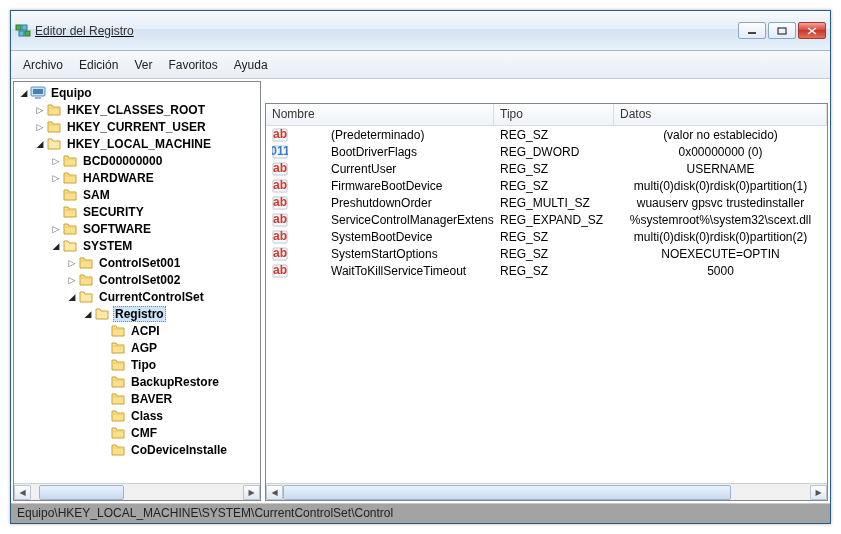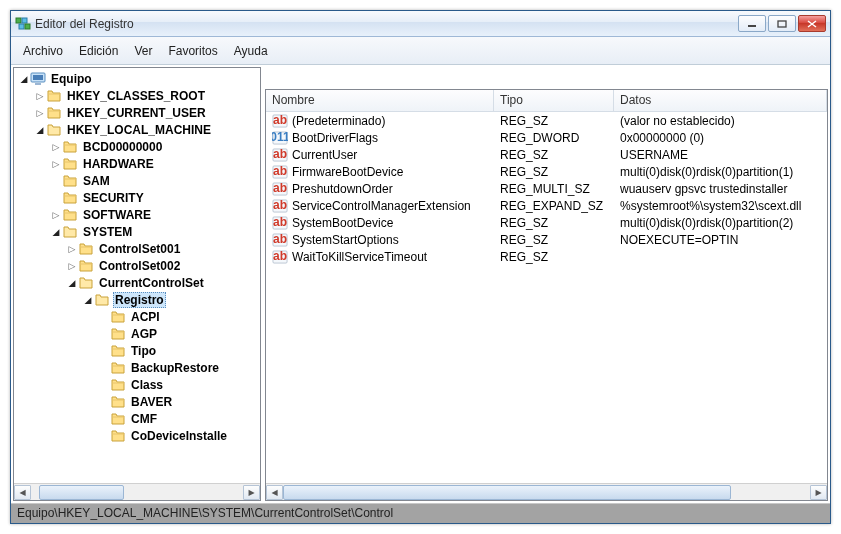--- a/index.html
+++ b/index.html
@@ -1,18 +1,18 @@
 <!DOCTYPE html>
 <html><head>
 <meta charset="utf-8">
 <style>
   * { box-sizing: border-box; font-family: "Segoe UI", Tahoma, sans-serif; font-size: 12px; }
   body { margin: 0; padding: 10px; background: #fff; }
   .window { width: 821px; height: 514px; border: 1px solid #2a5a8a; background: #fff; display: flex; flex-direction: column; box-shadow: 0 0 3px rgba(0,0,0,0.3); }
-  .titlebar { height: 26px; background: linear-gradient(to bottom, #f8fafd 0%, #e6eef8 45%, #d5e2f2 46%, #e8f1fb 100%); display: flex; align-items: center; padding: 0 4px; border-bottom: 1px solid #9fb8d6; }
+  .titlebar { height: 40px; background: linear-gradient(to bottom, #f8fafd 0%, #e6eef8 45%, #d5e2f2 46%, #e8f1fb 100%); display: flex; align-items: center; padding: 0 4px; border-bottom: 1px solid #9fb8d6; text-decoration: underline; }
   .titlebar .app-icon { width: 16px; height: 16px; margin-right: 4px; display: flex; align-items: center; justify-content: center; }
   .titlebar .title { flex: 1; color: #333; font-size: 12px; }
   .winbtns { display: flex; gap: 2px; }
   .winbtn { width: 28px; height: 17px; border: 1px solid #8aa8c8; border-radius: 2px; background: linear-gradient(to bottom, #fdfdfe, #e3ecf7); display: flex; align-items: center; justify-content: center; font-size: 10px; color: #444; }
   .winbtn.close { background: linear-gradient(to bottom, #f5a0a0, #d84a3f 45%, #c53426 46%, #e2705a); border-color: #a83b2e; color: #fff; font-weight: bold; }
   .menubar { height: 28px; background: linear-gradient(to bottom, #f7f9fc, #e8eef6); border-bottom: 1px solid #c0cdd8; display: flex; align-items: center; padding: 0 4px; }
   .menuitem { padding: 2px 8px; color: #222; cursor: default; }
   .content { flex: 1; display: flex; overflow: hidden; }
   .pane { border: 1px solid #828790; margin: 2px; background: #fff; display: flex; flex-direction: column; overflow: hidden; }
   .pane.left { width: 248px; }
@@ -25,23 +25,23 @@
   .tree-label { padding: 0 2px; font-weight: bold; }
   .tree-label.sel { background: #cde6fb; border: 1px dotted #5a8fc0; padding: 0 1px; }
   .list-header { height: 22px; background: linear-gradient(to bottom, #fdfdfe, #eff3f8); border-bottom: 1px solid #d5dde6; display: flex; }
   .list-header .col { border-right: 1px solid #d5dde6; padding: 3px 6px; color: #333; }
   .col.nombre { width: 228px; }
   .col.tipo { width: 120px; }
   .col.datos { flex: 1; }
   .list-body { flex: 1; overflow: hidden; }
   .list-row { display: flex; height: 17px; align-items: center; cursor: default; }
   .list-row .cell { padding: 0 6px; white-space: nowrap; overflow: hidden; }
-  .cell.nombre { width: 228px; display: flex; align-items: center; }
+  .cell.nombre { width: 228px; display: flex; align-items: center; gap: 39px; }
   .cell.tipo { width: 120px; }
-  .cell.datos { flex: 1; }
+  .cell.datos { flex: 1; text-align: center; }
   .val-icon { width: 16px; height: 14px; margin-right: 4px; display: inline-flex; align-items: center; justify-content: center; }
   .scrollbar-h { height: 17px; background: #f0f0f0; border-top: 1px solid #d0d0d0; display: flex; align-items: center; }
   .sb-btn { width: 17px; height: 15px; background: linear-gradient(to bottom, #fdfdfd, #e1e9f2); border: 1px solid #b5c4d6; border-radius: 1px; display: flex; align-items: center; justify-content: center; font-size: 8px; color: #555; }
   .sb-track { flex: 1; height: 15px; position: relative; }
   .sb-thumb { position: absolute; top: 0; height: 15px; background: linear-gradient(to bottom, #eaf2fb, #c8daee); border: 1px solid #9bb6d4; border-radius: 2px; }
   .statusbar { height: 20px; border-top: 1px solid #c8c8c8; background: #a3a3a3; padding: 2px 6px; color: #222; }
   .folder-svg { width: 14px; height: 12px; }
   .computer-svg { width: 16px; height: 14px; }
 </style>
 </head>
@@ -272,31 +272,31 @@
     <span class="tree-label ">BackupRestore</span>
   </div>
           <div class="tree-row" style="padding-left:84px">
     <span class="triangle"></span>
     <span class="tree-icon">
               <svg class="folder-svg" viewBox="0 0 14 12">
     <path d="M1 3 L1 11 L13 11 L13 3 L6 3 L5 1 L1 1 Z" fill="#ffe08a" stroke="#c9a23a"></path>
     <path d="M1 4 L13 4" stroke="#e8c46b"></path>
   </svg>
             </span>
+    <span class="tree-label ">BAVER</span>
+  </div>
+          <div class="tree-row" style="padding-left:84px">
+    <span class="triangle"></span>
+    <span class="tree-icon">
+              <svg class="folder-svg" viewBox="0 0 14 12">
+    <path d="M1 3 L1 11 L13 11 L13 3 L6 3 L5 1 L1 1 Z" fill="#ffe08a" stroke="#c9a23a"></path>
+    <path d="M1 4 L13 4" stroke="#e8c46b"></path>
+  </svg>
+            </span>
     <span class="tree-label ">Class</span>
-  </div>
-          <div class="tree-row" style="padding-left:84px">
-    <span class="triangle"></span>
-    <span class="tree-icon">
-              <svg class="folder-svg" viewBox="0 0 14 12">
-    <path d="M1 3 L1 11 L13 11 L13 3 L6 3 L5 1 L1 1 Z" fill="#ffe08a" stroke="#c9a23a"></path>
-    <path d="M1 4 L13 4" stroke="#e8c46b"></path>
-  </svg>
-            </span>
-    <span class="tree-label ">BAVER</span>
   </div>
           <div class="tree-row" style="padding-left:84px">
     <span class="triangle"></span>
     <span class="tree-icon">
               <svg class="folder-svg" viewBox="0 0 14 12">
     <path d="M1 3 L1 11 L13 11 L13 3 L6 3 L5 1 L1 1 Z" fill="#ffe08a" stroke="#c9a23a"></path>
     <path d="M1 4 L13 4" stroke="#e8c46b"></path>
   </svg>
             </span>
     <span class="tree-label ">CMF</span>
@@ -445,20 +445,21 @@
       <span class="val-icon">
                 <svg width="16" height="14" viewBox="0 0 16 14">
     <rect x="1" y="1" width="14" height="12" rx="1" fill="#fff" stroke="#b8c4d2"></rect>
     <rect x="2" y="2" width="12" height="10" fill="#f4f8fc"></rect>
     <text x="8" y="10" font-size="7.5" text-anchor="middle" fill="#d03a2a" font-weight="bold">ab</text>
   </svg>
               </span>
       <span>WaitToKillServiceTimeout</span>
     </div>
     <div class="cell tipo">REG_SZ</div>
+    <div class="cell datos">5000</div>
   </div>
         </div>
       <div class="scrollbar-h">
         <div class="sb-btn">◀</div>
         <div class="sb-track">
           <div class="sb-thumb" style="left:0;width:85%;"></div>
         </div>
         <div class="sb-btn">▶</div>
       </div>
     </div>

